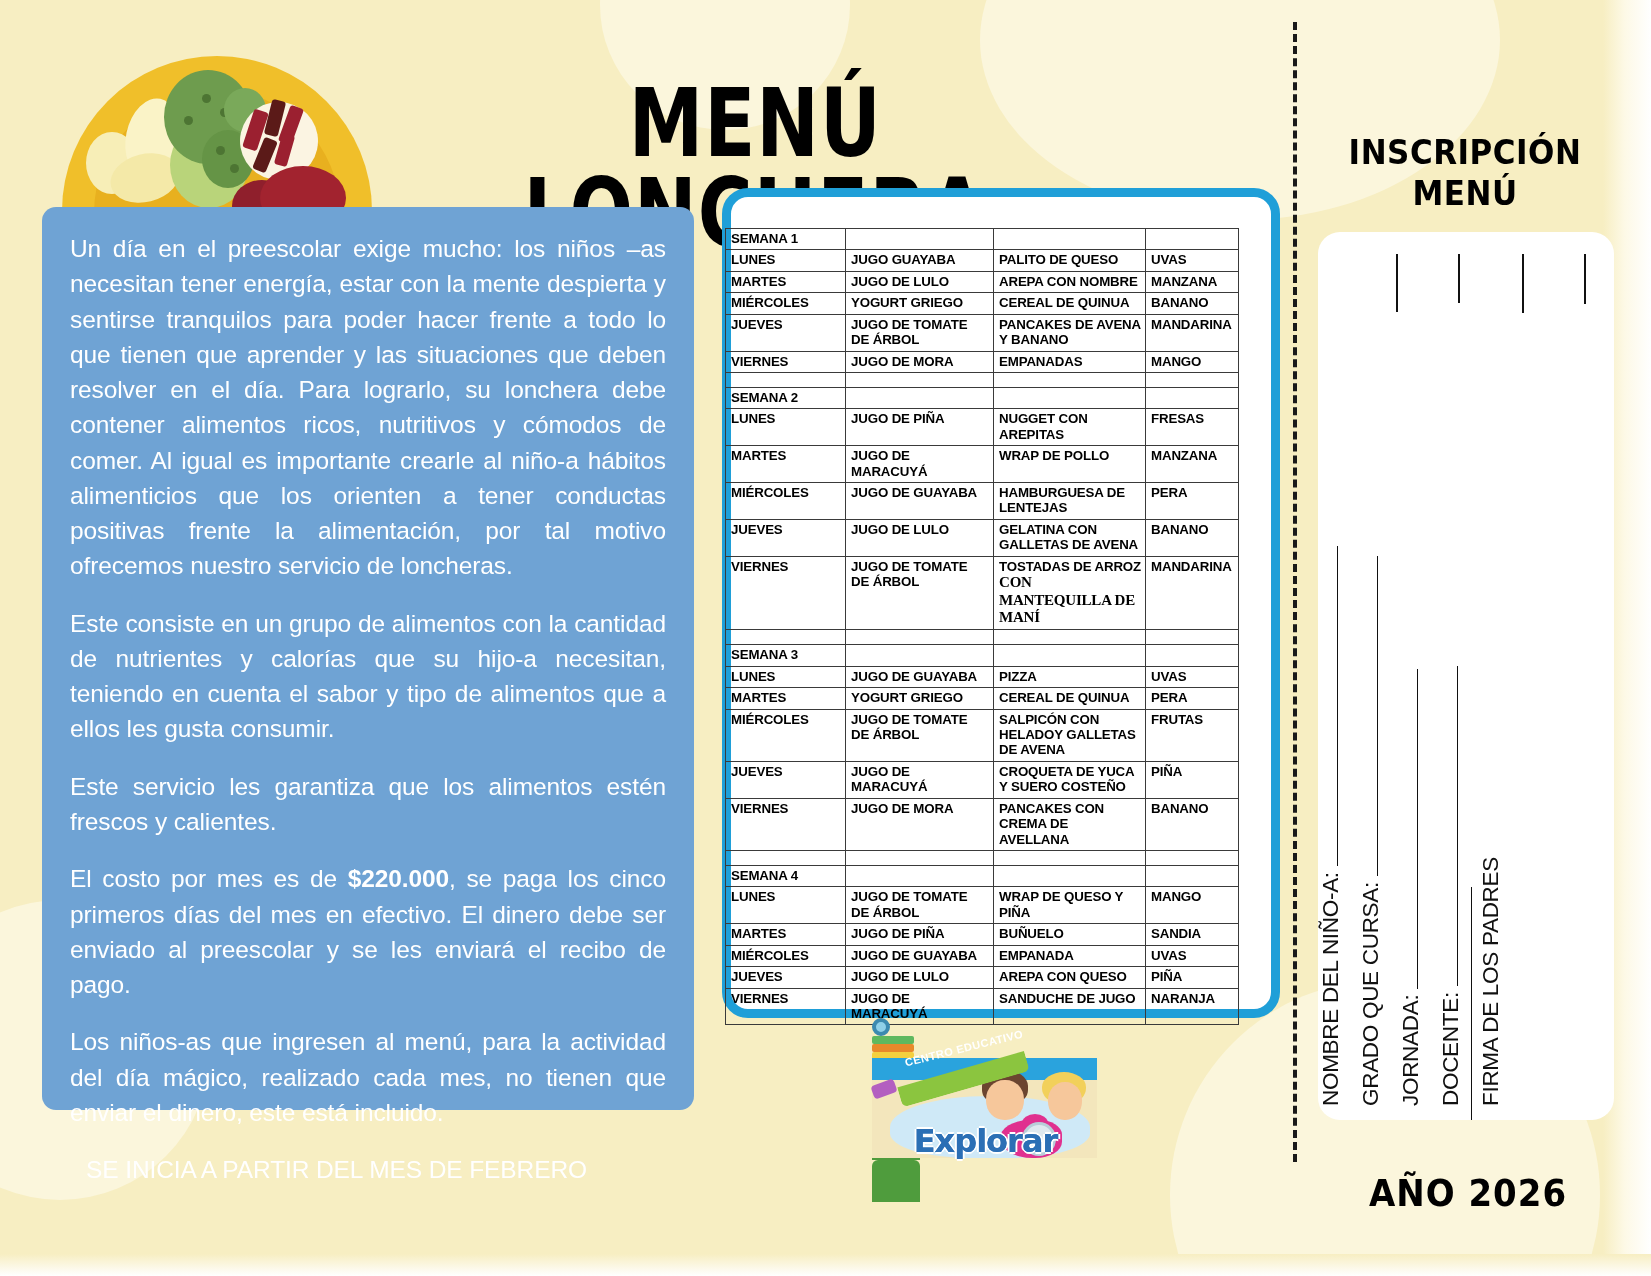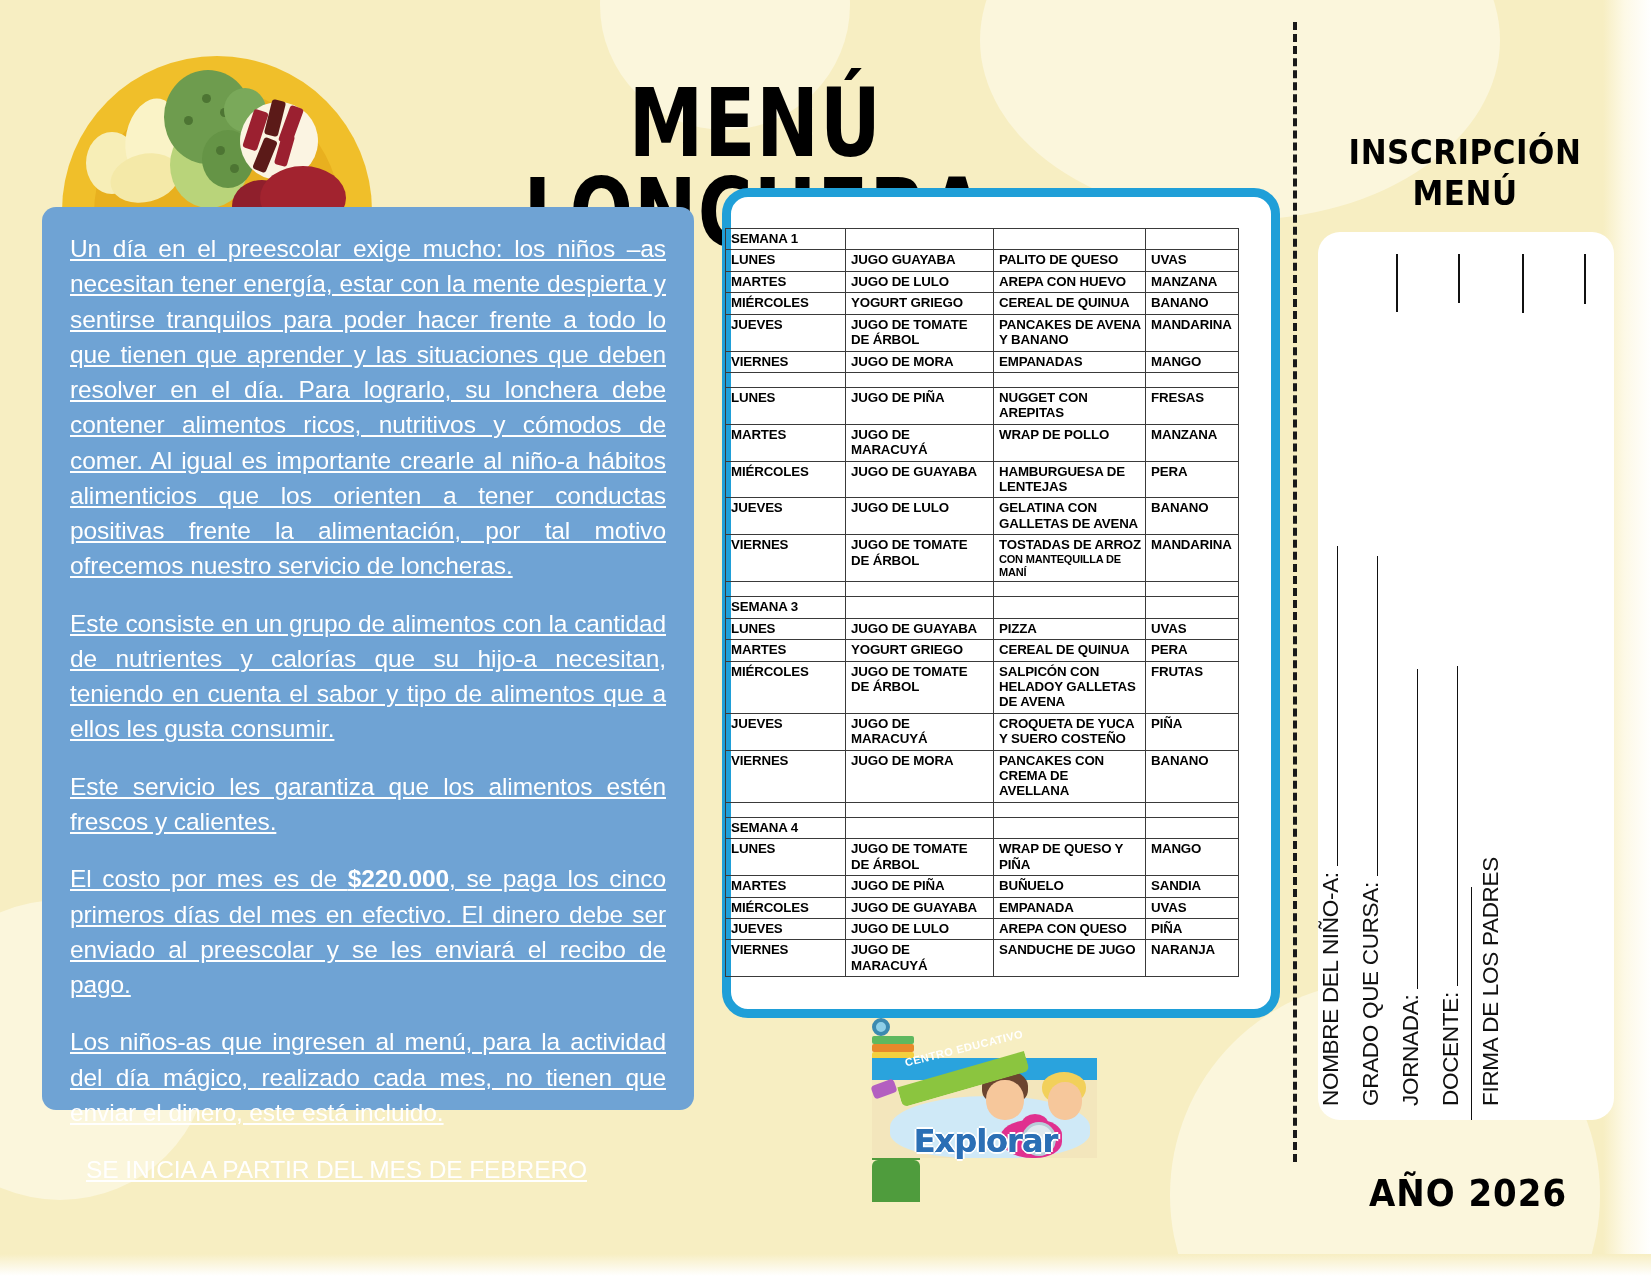--- a/index.html
+++ b/index.html
@@ -115,21 +115,20 @@
     padding: 24px 28px 10px 28px;
     color: #ffffff;
   }
   #info-panel p {
     font-size: 24.5px;
     line-height: 1.44;
     text-align: justify;
     text-justify: inter-word;
     margin-bottom: 22px;
     letter-spacing: -0.1px;
-    text-decoration: underline;
   }
   #info-panel p.last {
     text-align: left;
     margin-bottom: 0;
     margin-left: 16px;
   }
   #info-panel b { font-weight: 700; }
 
   
   #menu-card {
@@ -163,21 +162,21 @@
   #menu-table col.c4 { width: 93px; }
   td.week-head {
     font-size: 17.5px;
     font-weight: 700;
     padding-top: 3px;
     padding-bottom: 4px;
   }
   td.spacer { height: 15px; }
   td.tall { height: 34px; }
   td.tall3 { height: 52px; }
-  .subnote { font-size: 11px; display:block; letter-spacing:-0.2px;}
+  .subnote { font-size: 15px; display:block; letter-spacing:-0.2px;font-family:Liberation Serif, serif;}
 
   
   #logo {
     position: absolute;
     left: 872px; top: 1018px;
     width: 225px; height: 140px;
   }
   #logo .sky {
     position:absolute; left:0; top:40px; width:225px; height:22px;
     background:#2aa3dd;
@@ -364,21 +363,21 @@
         </tr>
         <tr>
           <td>LUNES</td>
           <td>JUGO GUAYABA</td>
           <td>PALITO DE QUESO</td>
           <td>UVAS</td>
         </tr>
         <tr>
           <td>MARTES</td>
           <td>JUGO DE LULO</td>
-          <td>AREPA CON HUEVO</td>
+          <td>AREPA CON NOMBRE</td>
           <td>MANZANA</td>
         </tr>
         <tr>
           <td>MIÉRCOLES</td>
           <td>YOGURT GRIEGO</td>
           <td>CEREAL DE QUINUA</td>
           <td>BANANO</td>
         </tr>
         <tr>
           <td class="tall">JUEVES</td>
@@ -390,20 +389,26 @@
           <td>VIERNES</td>
           <td>JUGO DE MORA</td>
           <td>EMPANADAS</td>
           <td>MANGO</td>
         </tr>
         <tr>
           <td class="spacer"></td>
           <td class="spacer"></td>
           <td class="spacer"></td>
           <td class="spacer"></td>
+        </tr>
+        <tr>
+          <td class="week-head">SEMANA 2</td>
+          <td></td>
+          <td></td>
+          <td></td>
         </tr>
         <tr>
           <td class="tall">LUNES</td>
           <td class="tall">JUGO DE PIÑA</td>
           <td class="tall">NUGGET CON AREPITAS</td>
           <td class="tall">FRESAS</td>
         </tr>
         <tr>
           <td>MARTES</td>
           <td>JUGO DE MARACUYÁ</td>

